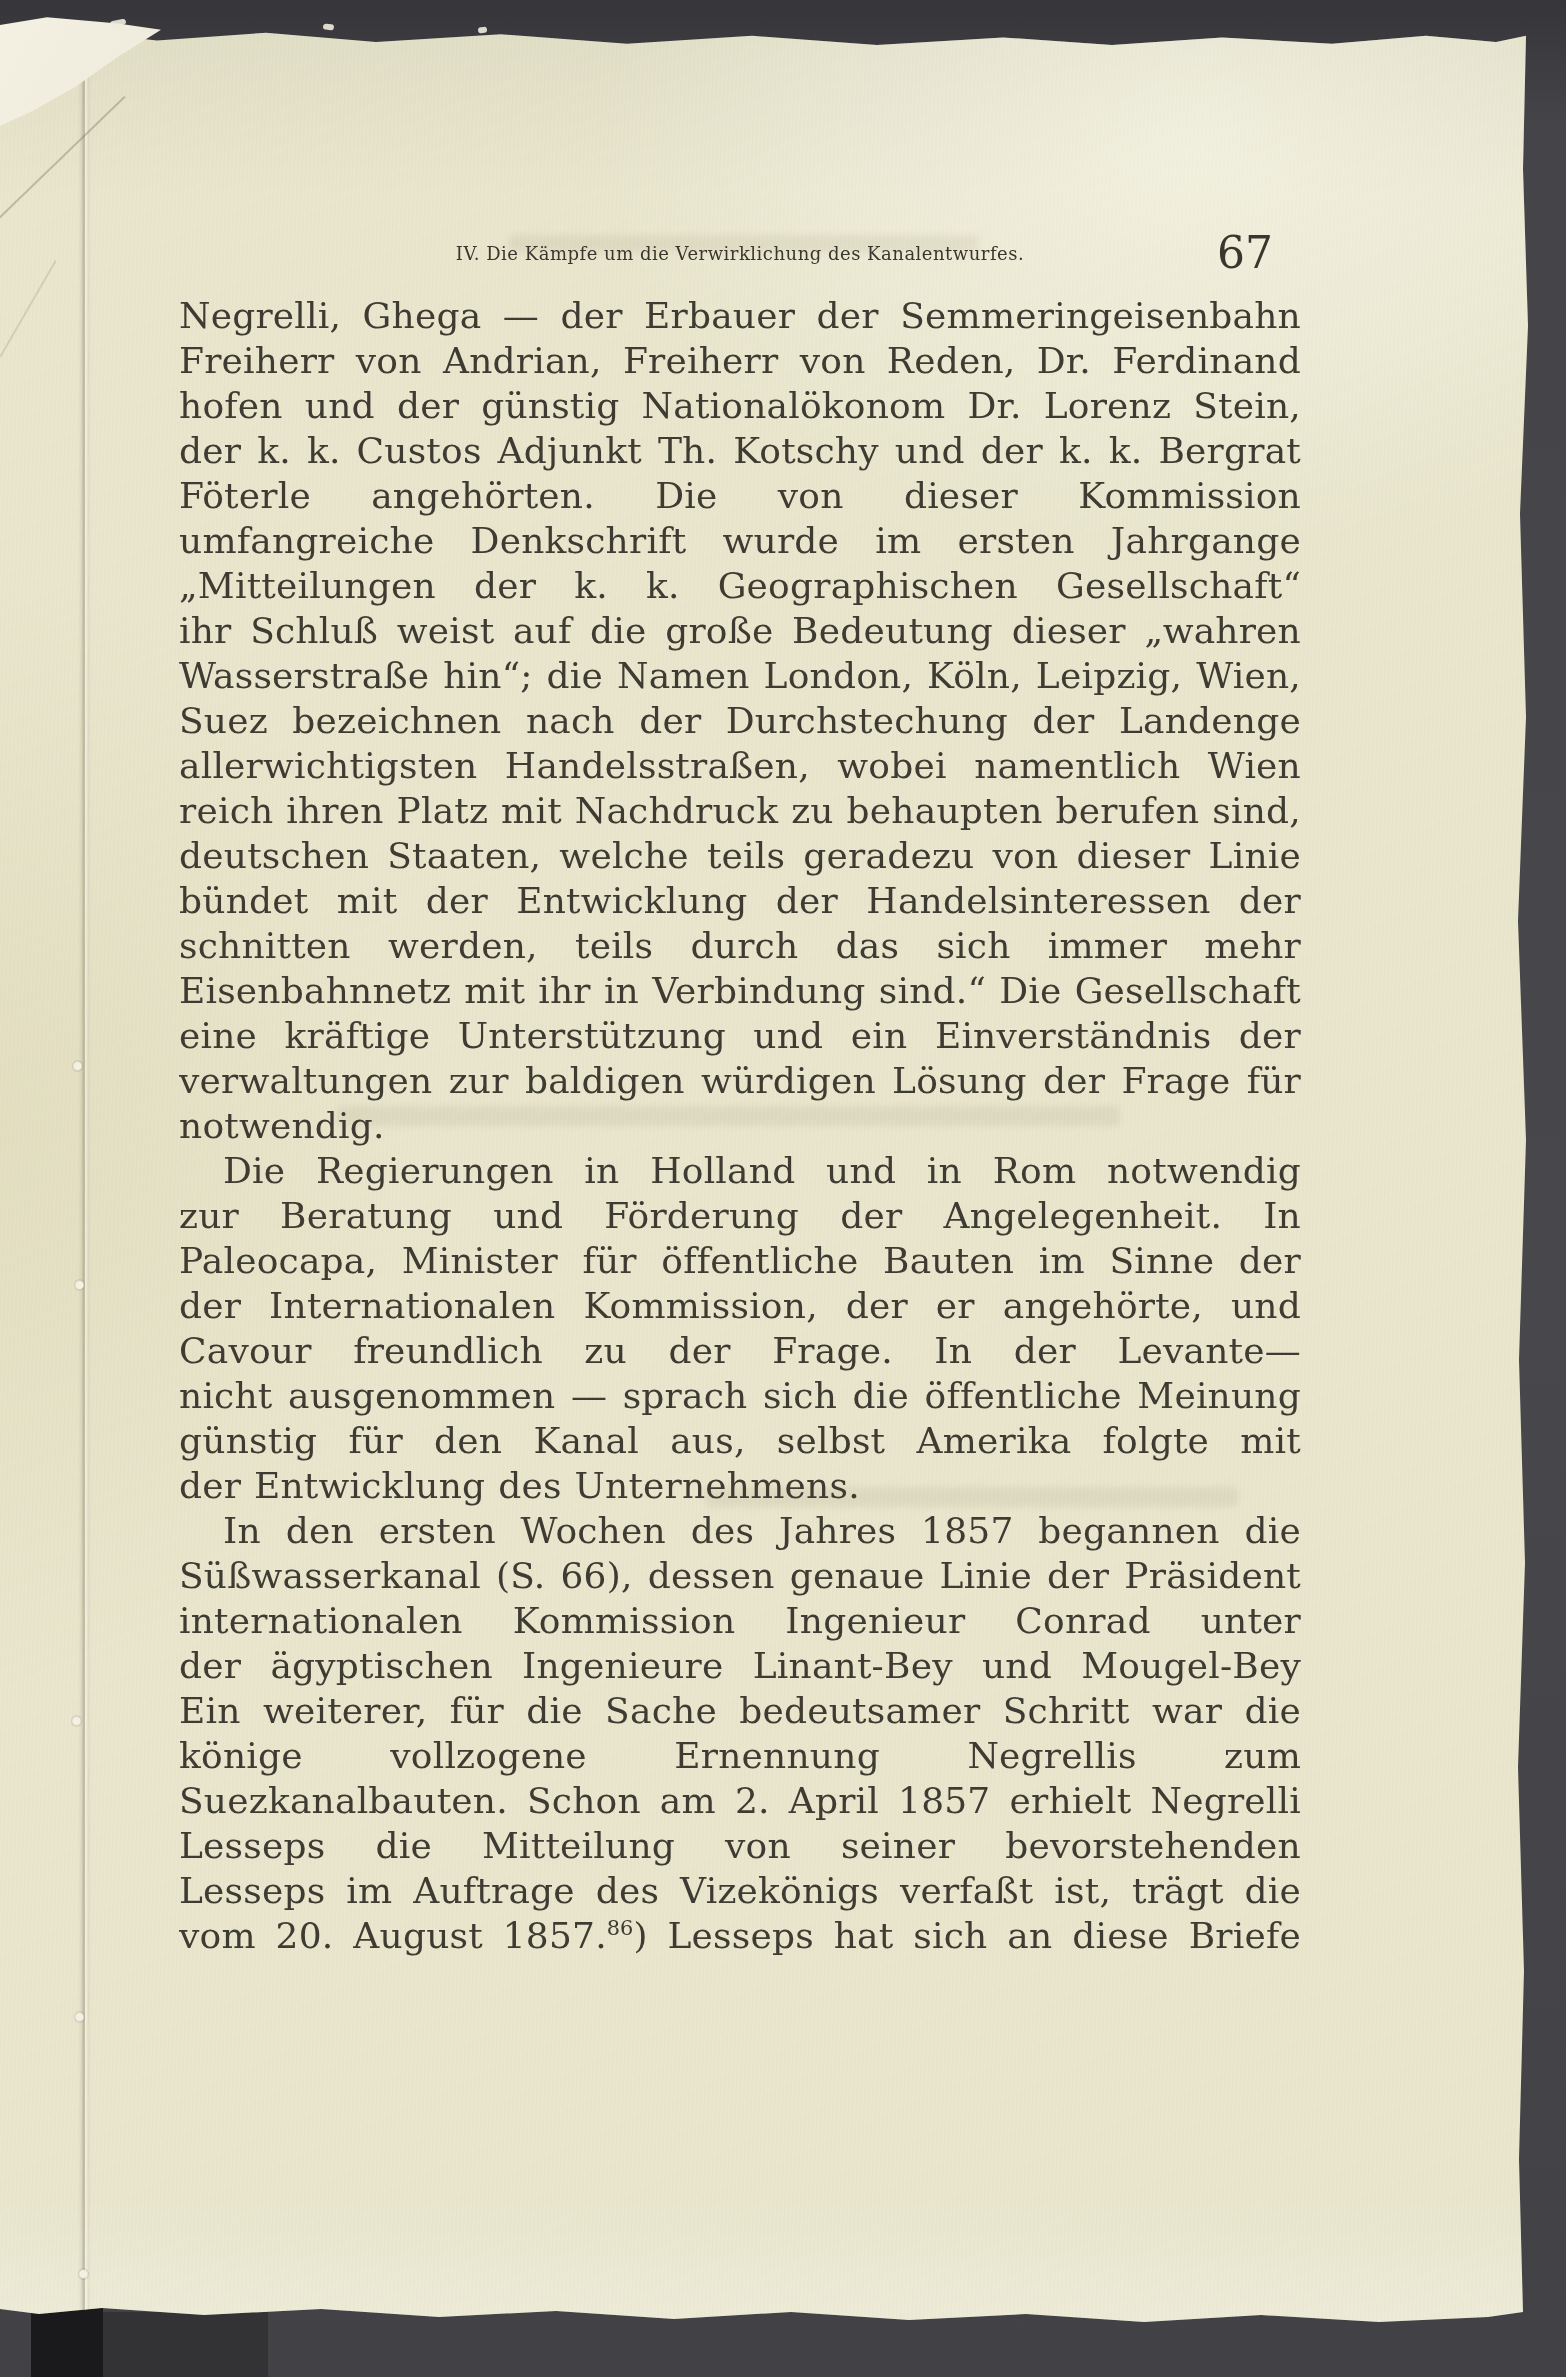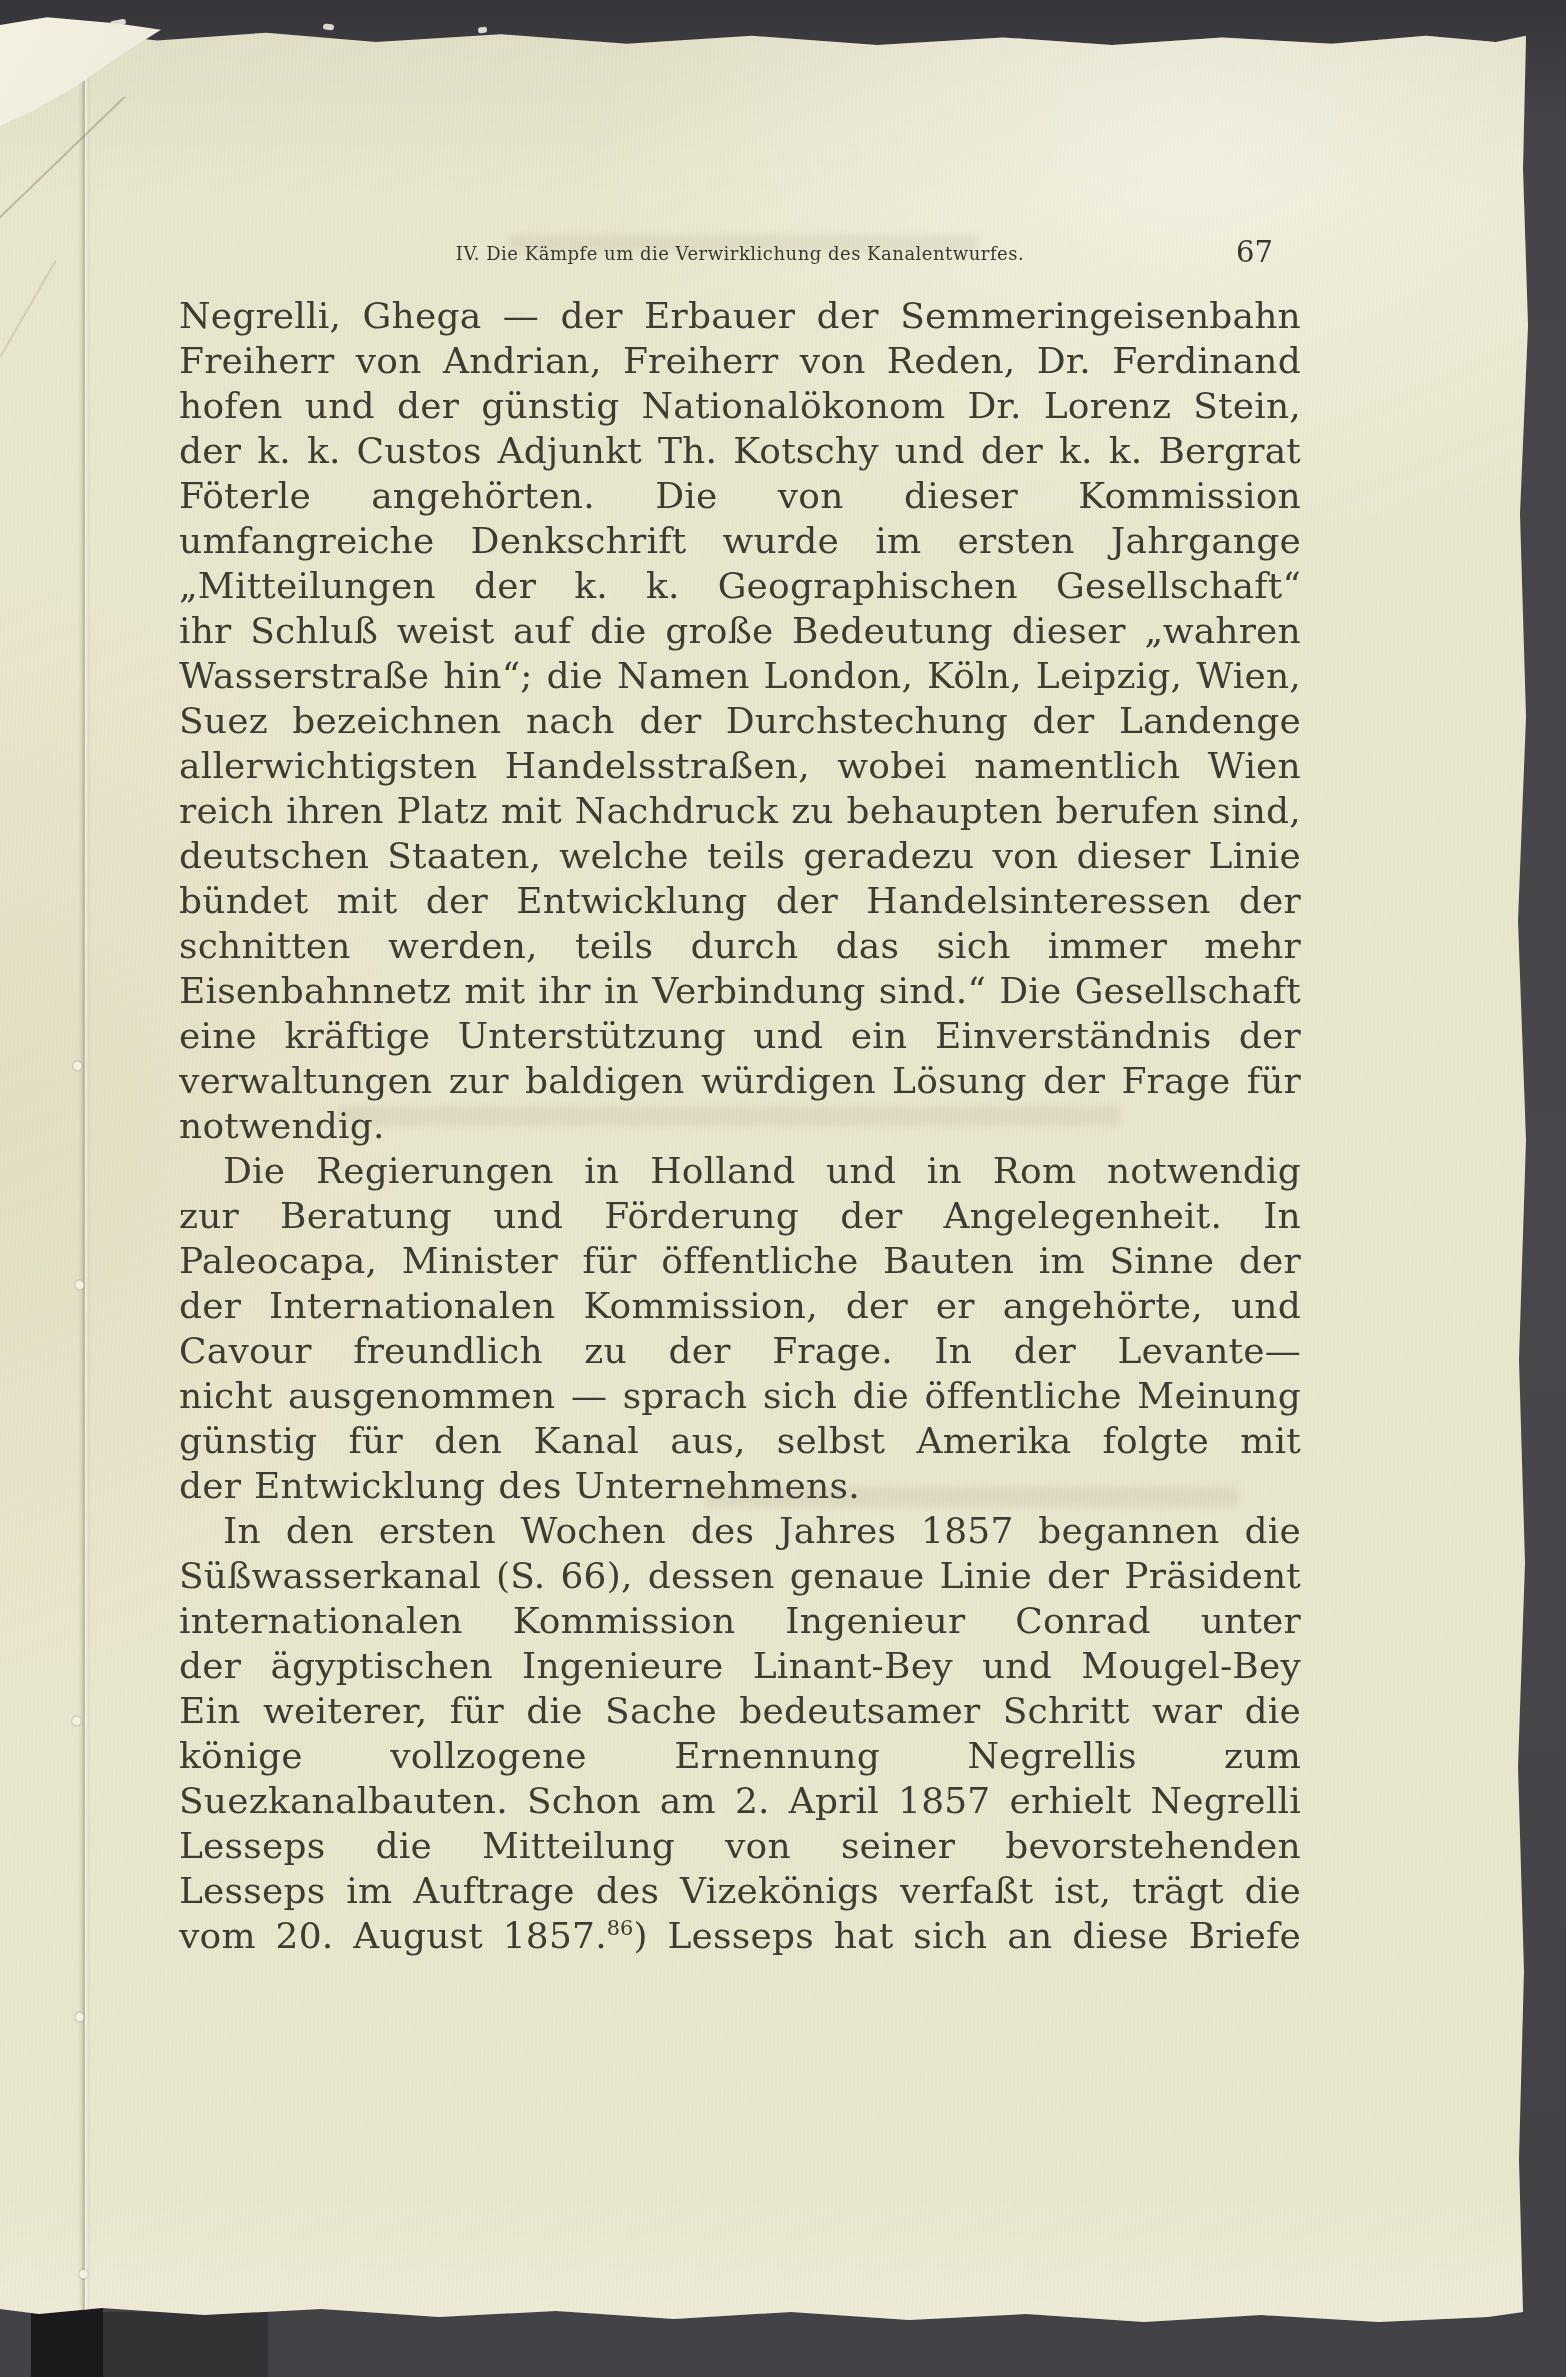--- a/index.html
+++ b/index.html
@@ -69,21 +69,21 @@
   }
   .ghost { position:absolute; background:rgba(125,118,88,0.10); filter:blur(3.1px); border-radius:4.7px; }
 
   
   .header { position:absolute; left:179px; top:201px; width:1122px; height:49px; }
   .title {
     position:absolute; left:0; right:0; text-align:center;
     font-size:18px; line-height:49px; letter-spacing:0.5px; color:#39372d;
   }
   .pagenum {
-    position:absolute; right:28px; top:0; font-size:29px; line-height:47px; color:#39372d;
+    position:absolute; right:28px; top:0; font-size:44px; line-height:47px; color:#39372d;
   }
 
   
   .body { position:absolute; left:179px; top:265px; width:1122px; color:#3e3c32; font-size:36px; }
   .line {
     height:45px; line-height:45px; overflow:hidden;
     text-align:justify; text-align-last:justify;
     letter-spacing:0.2px; word-spacing:1.2px;
   }
   .line.endline { text-align-last:left; }

